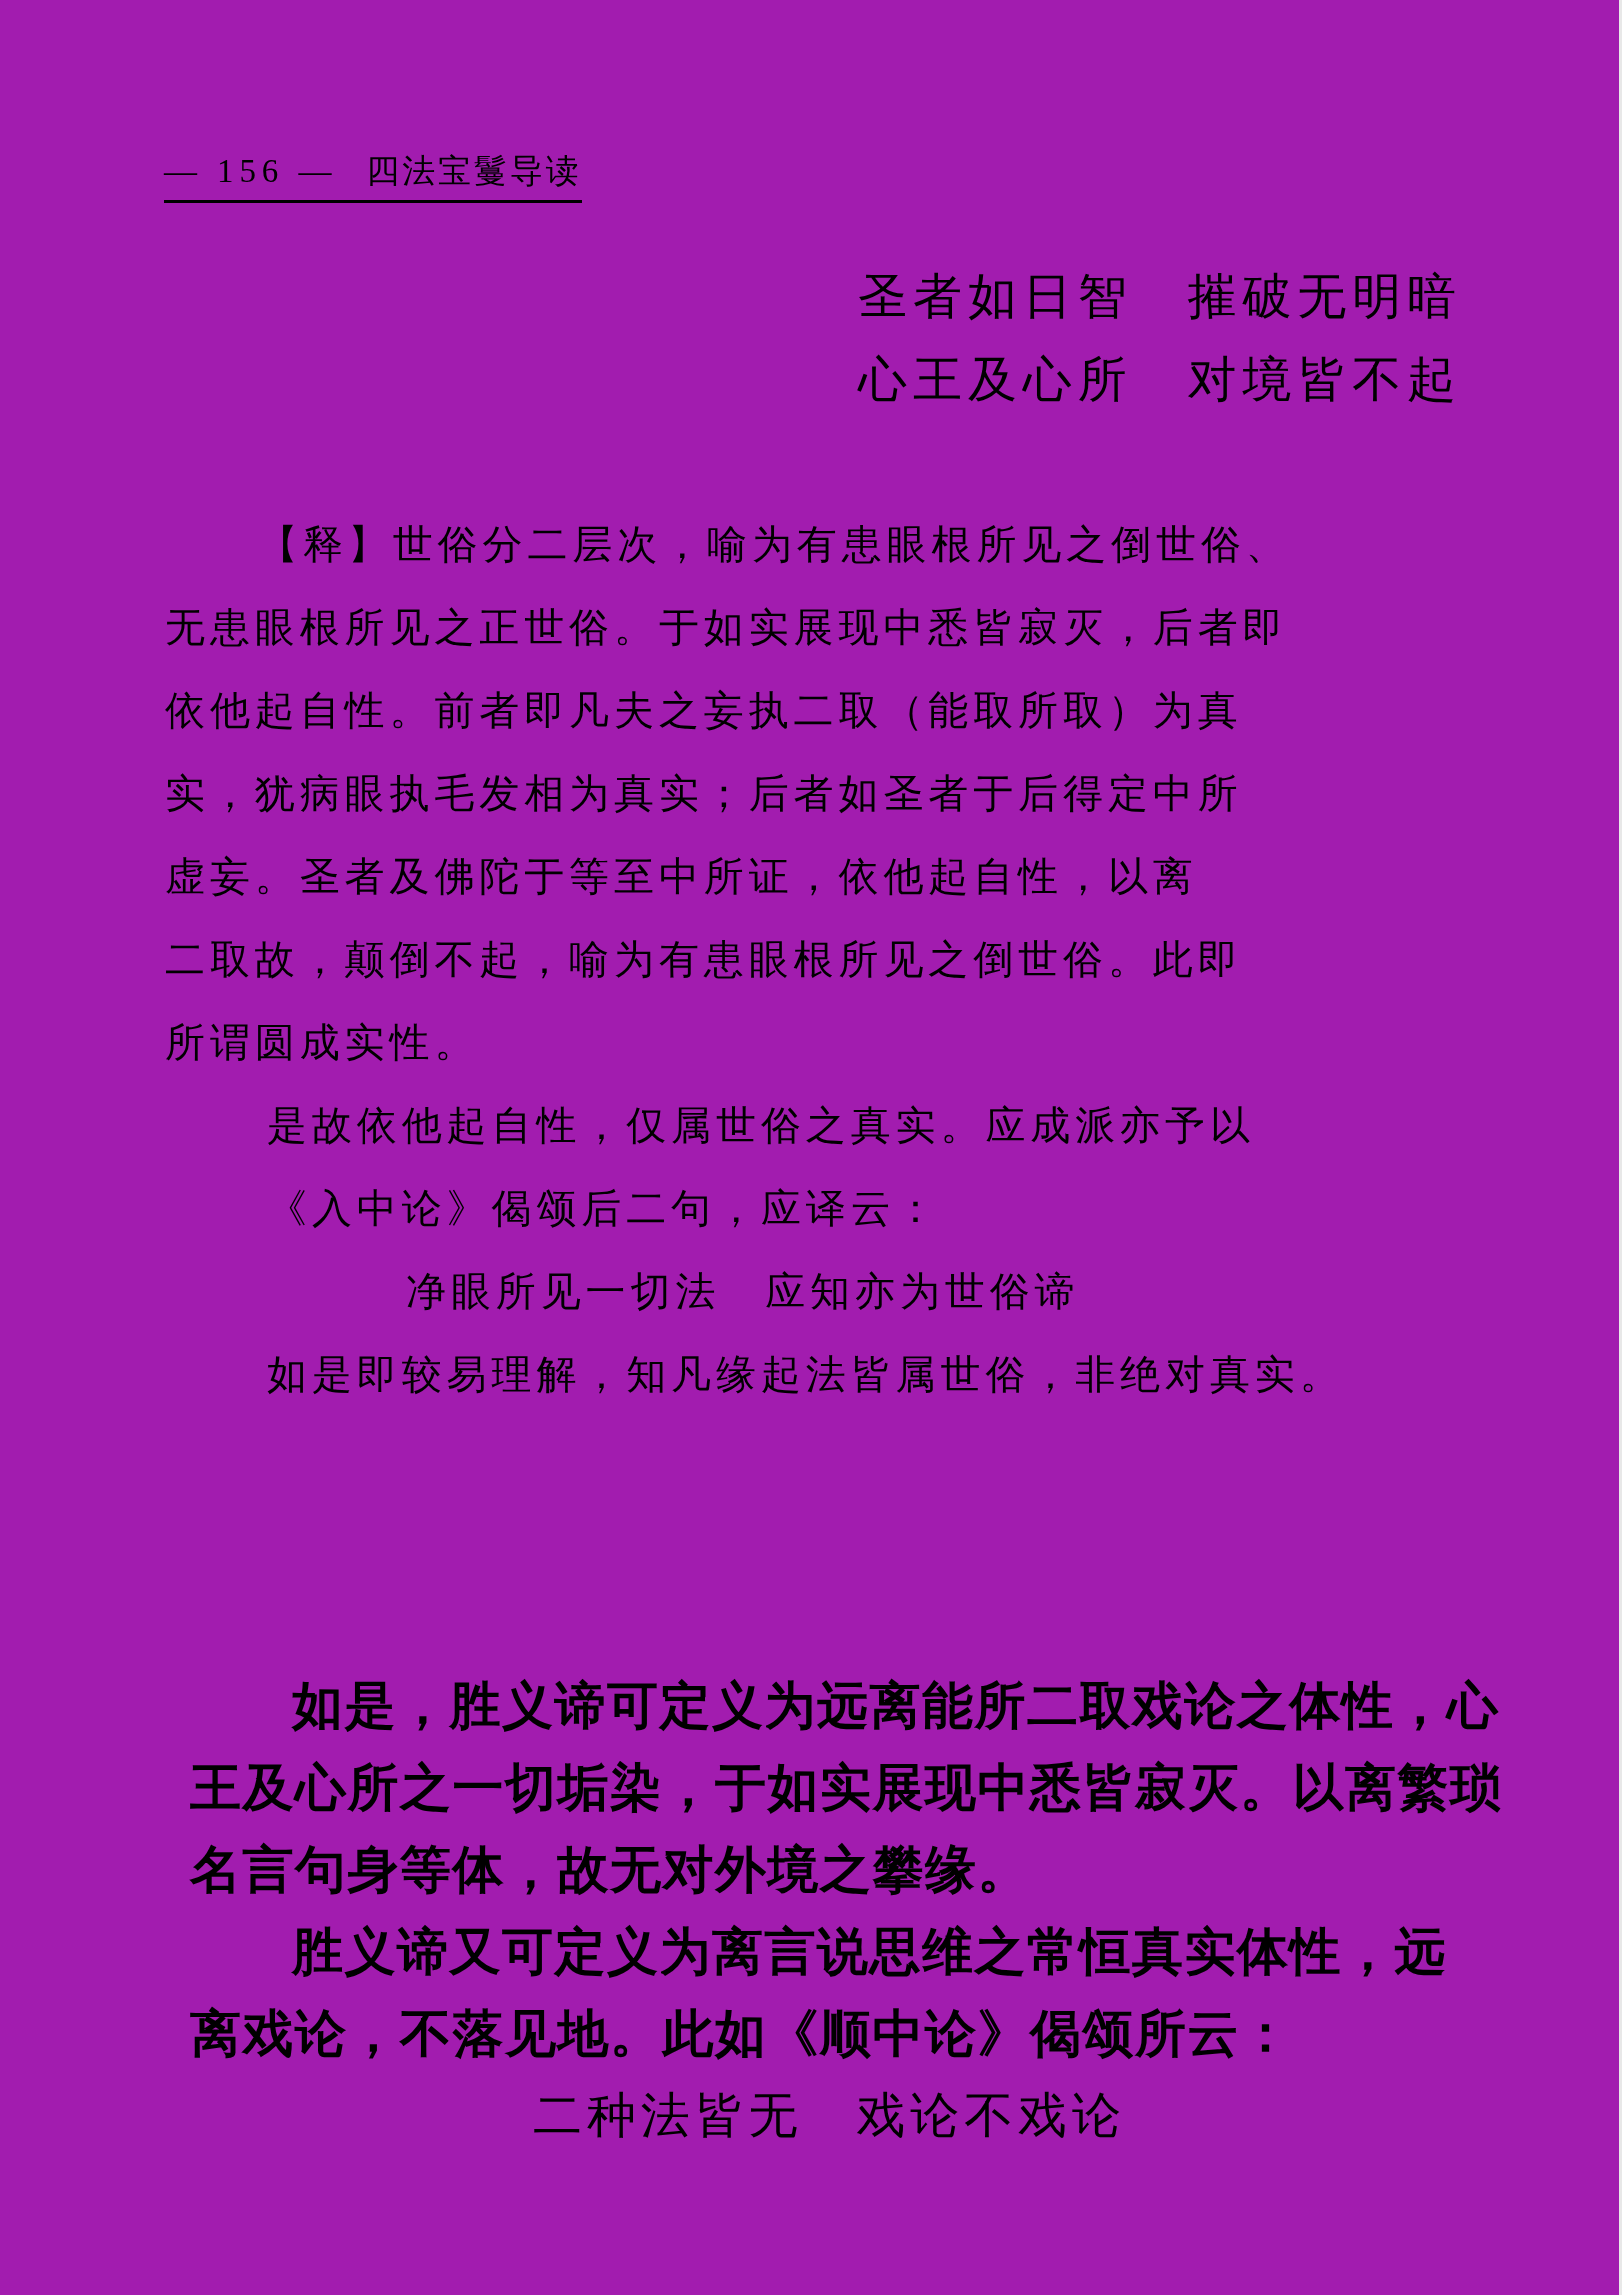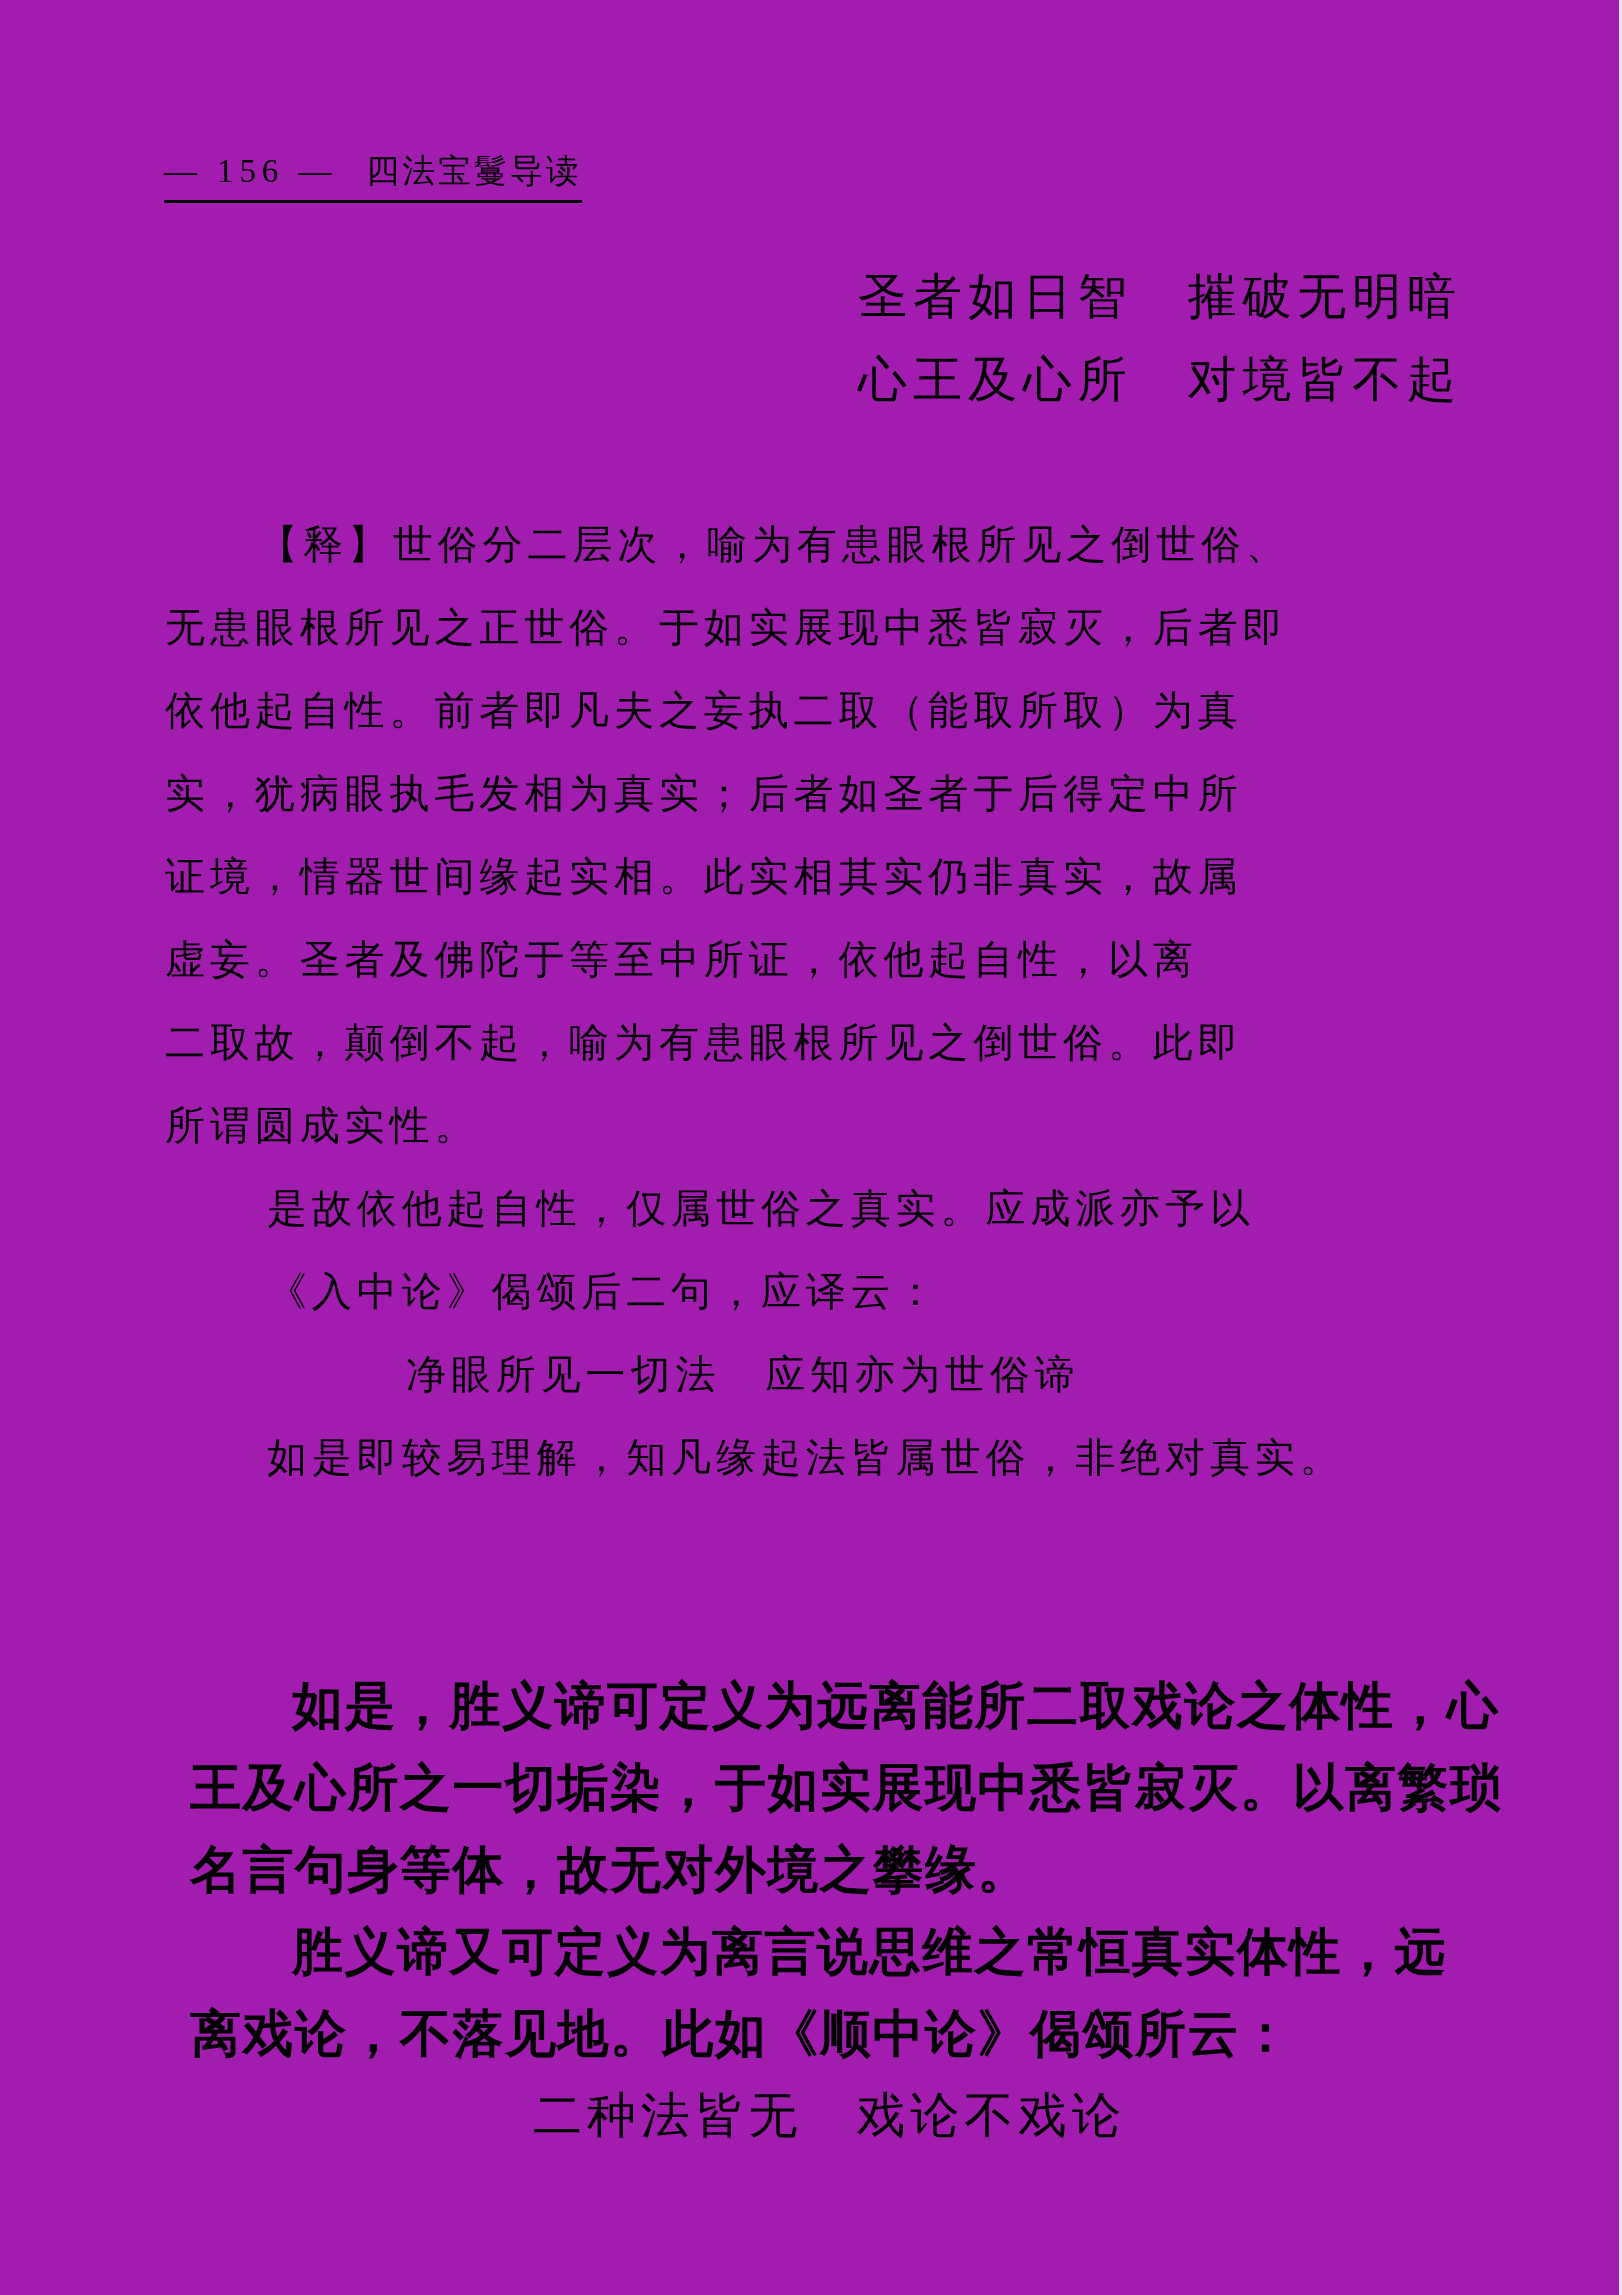--- a/index.html
+++ b/index.html
@@ -95,21 +95,20 @@
   <div class="opening-verse">
     <div class="vline">圣者如日智　摧破无明暗</div>
     <div class="vline">心王及心所　对境皆不起</div>
   </div>
 
   <div class="commentary">
     <div class="line ind-marker">【释】世俗分二层次，喻为有患眼根所见之倒世俗、</div>
     <div class="line">无患眼根所见之正世俗。于如实展现中悉皆寂灭，后者即</div>
     <div class="line">依他起自性。前者即凡夫之妄执二取（能取所取）为真</div>
     <div class="line">实，犹病眼执毛发相为真实；后者如圣者于后得定中所</div>
-    <div class="line">证境，情器世间缘起实相。此实相其实仍非真实，故属</div>
     <div class="line">虚妄。圣者及佛陀于等至中所证，依他起自性，以离</div>
     <div class="line">二取故，颠倒不起，喻为有患眼根所见之倒世俗。此即</div>
     <div class="line">所谓圆成实性。</div>
     <div class="line ind">是故依他起自性，仅属世俗之真实。应成派亦予以</div>
     <div class="line ind">《入中论》偈颂后二句，应译云：</div>
     <div class="line verse-center">净眼所见一切法　应知亦为世俗谛</div>
     <div class="line ind">如是即较易理解，知凡缘起法皆属世俗，非绝对真实。</div>
   </div>
 
   <div class="main-text">

